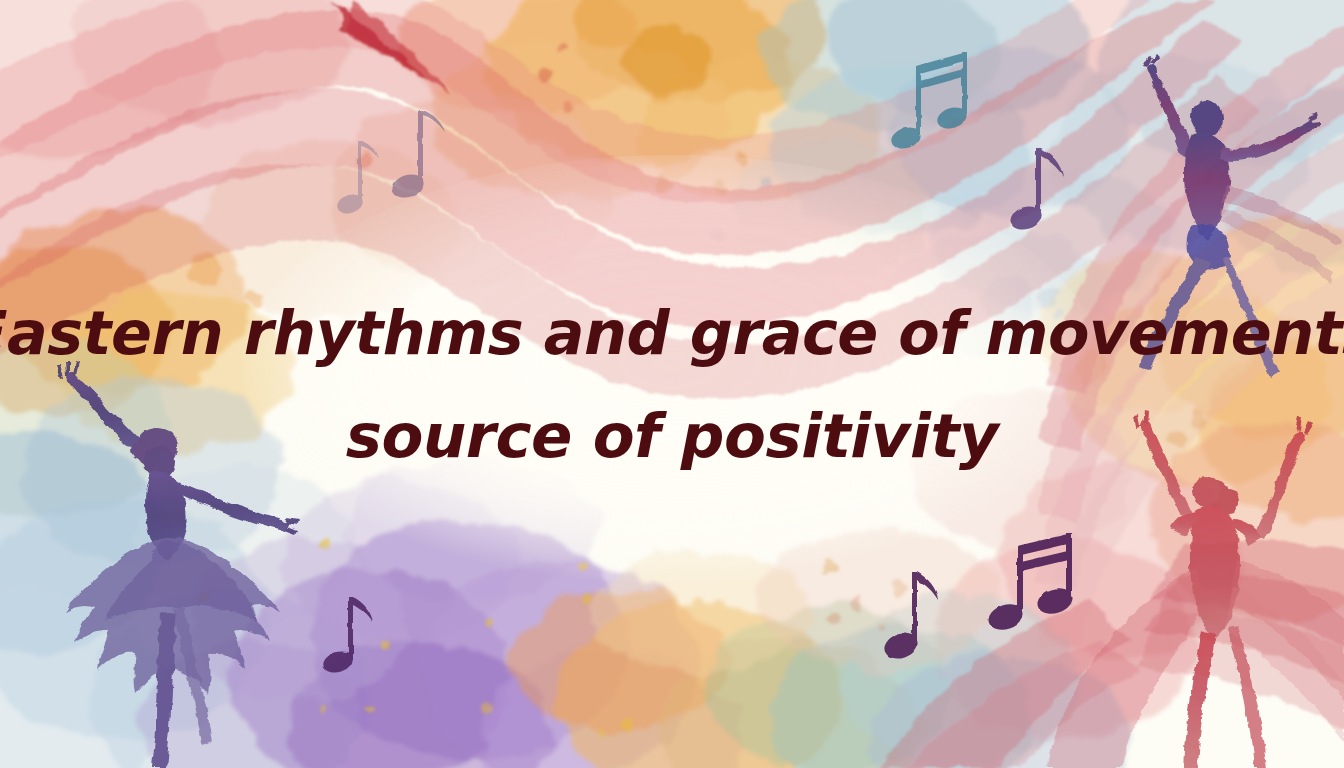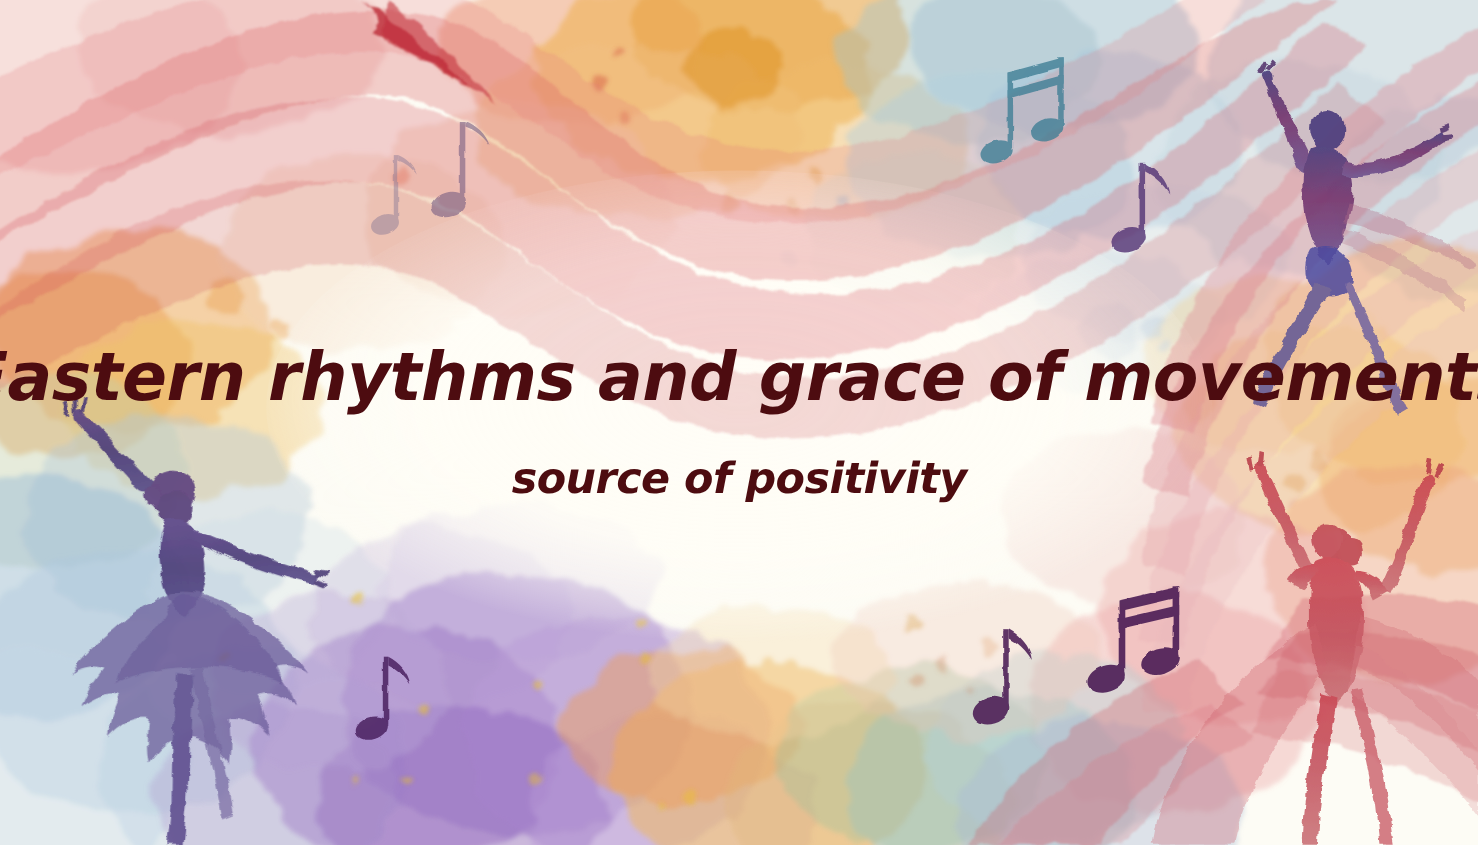--- a/index.html
+++ b/index.html
@@ -43,21 +43,21 @@
     white-space: nowrap;
     letter-spacing: -0.5px;
     line-height: 1.0;
   }
   .headline-line.l1 {
     font-size: 61px;
     margin-bottom: 42px;
     transform: scaleX(0.99);
   }
   .headline-line.l2 {
-    font-size: 39px;
+    font-size: 61px;
   }
 </style>
 </head>
 <body>
 
 <div id="poster">
 
   <svg class="layer" viewBox="0 0 1344 768" preserveAspectRatio="none" aria-hidden="true">
     <defs>
       <filter id="wc" x="-25%" y="-25%" width="150%" height="150%">

